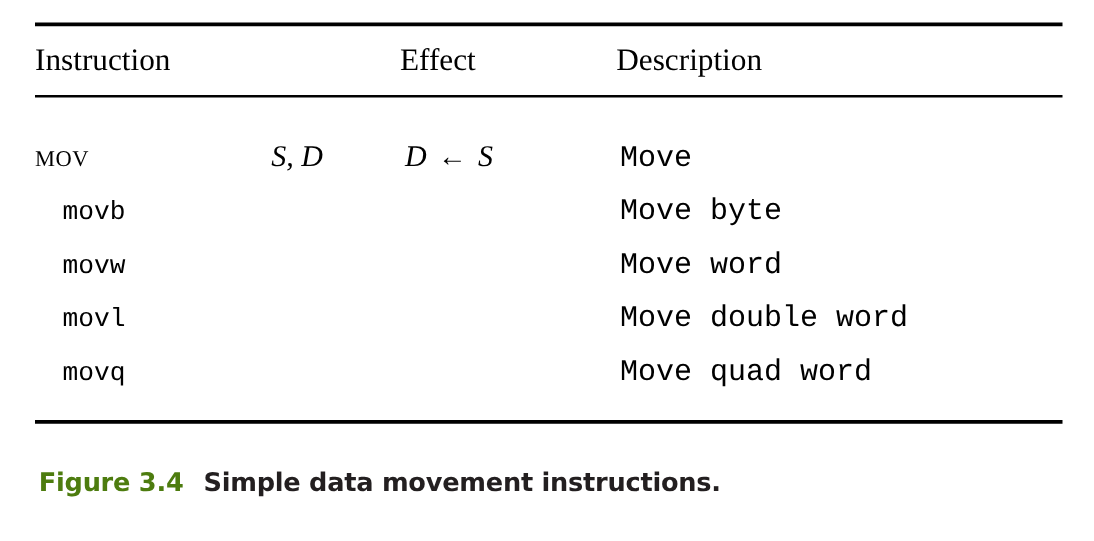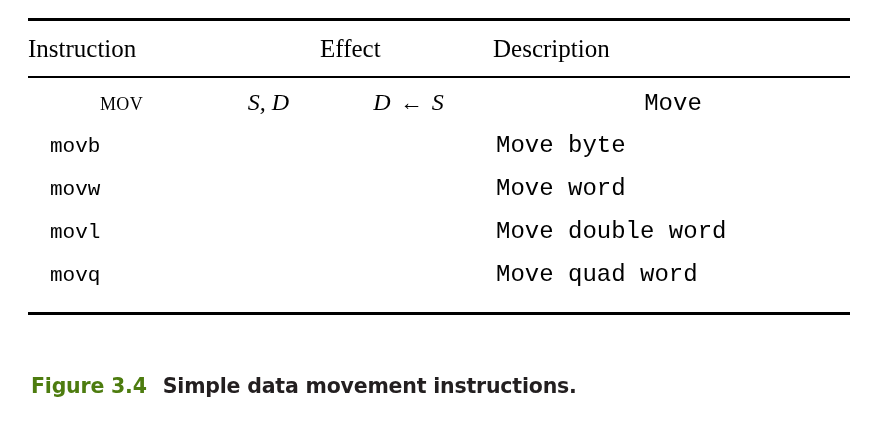--- a/index.html
+++ b/index.html
@@ -71,21 +71,21 @@
     font-family: "Liberation Serif", "DejaVu Serif", serif;
   }
   .hdr-row th.oper-col { font-size: 0; }
 
   
   .body-row td {
     font-size: 24px;
     line-height: 40px;
     height: 40px;
   }
-  .body-row.first-row td { padding-top: 4px; text-align: center; }
+  .body-row.first-row td { padding-top: 28px; }
 
   
   .gap-row td {
     height: 16px;
     line-height: 16px;
     font-size: 0;
   }
   .last-row td { padding-bottom: 10px; }
 
   

